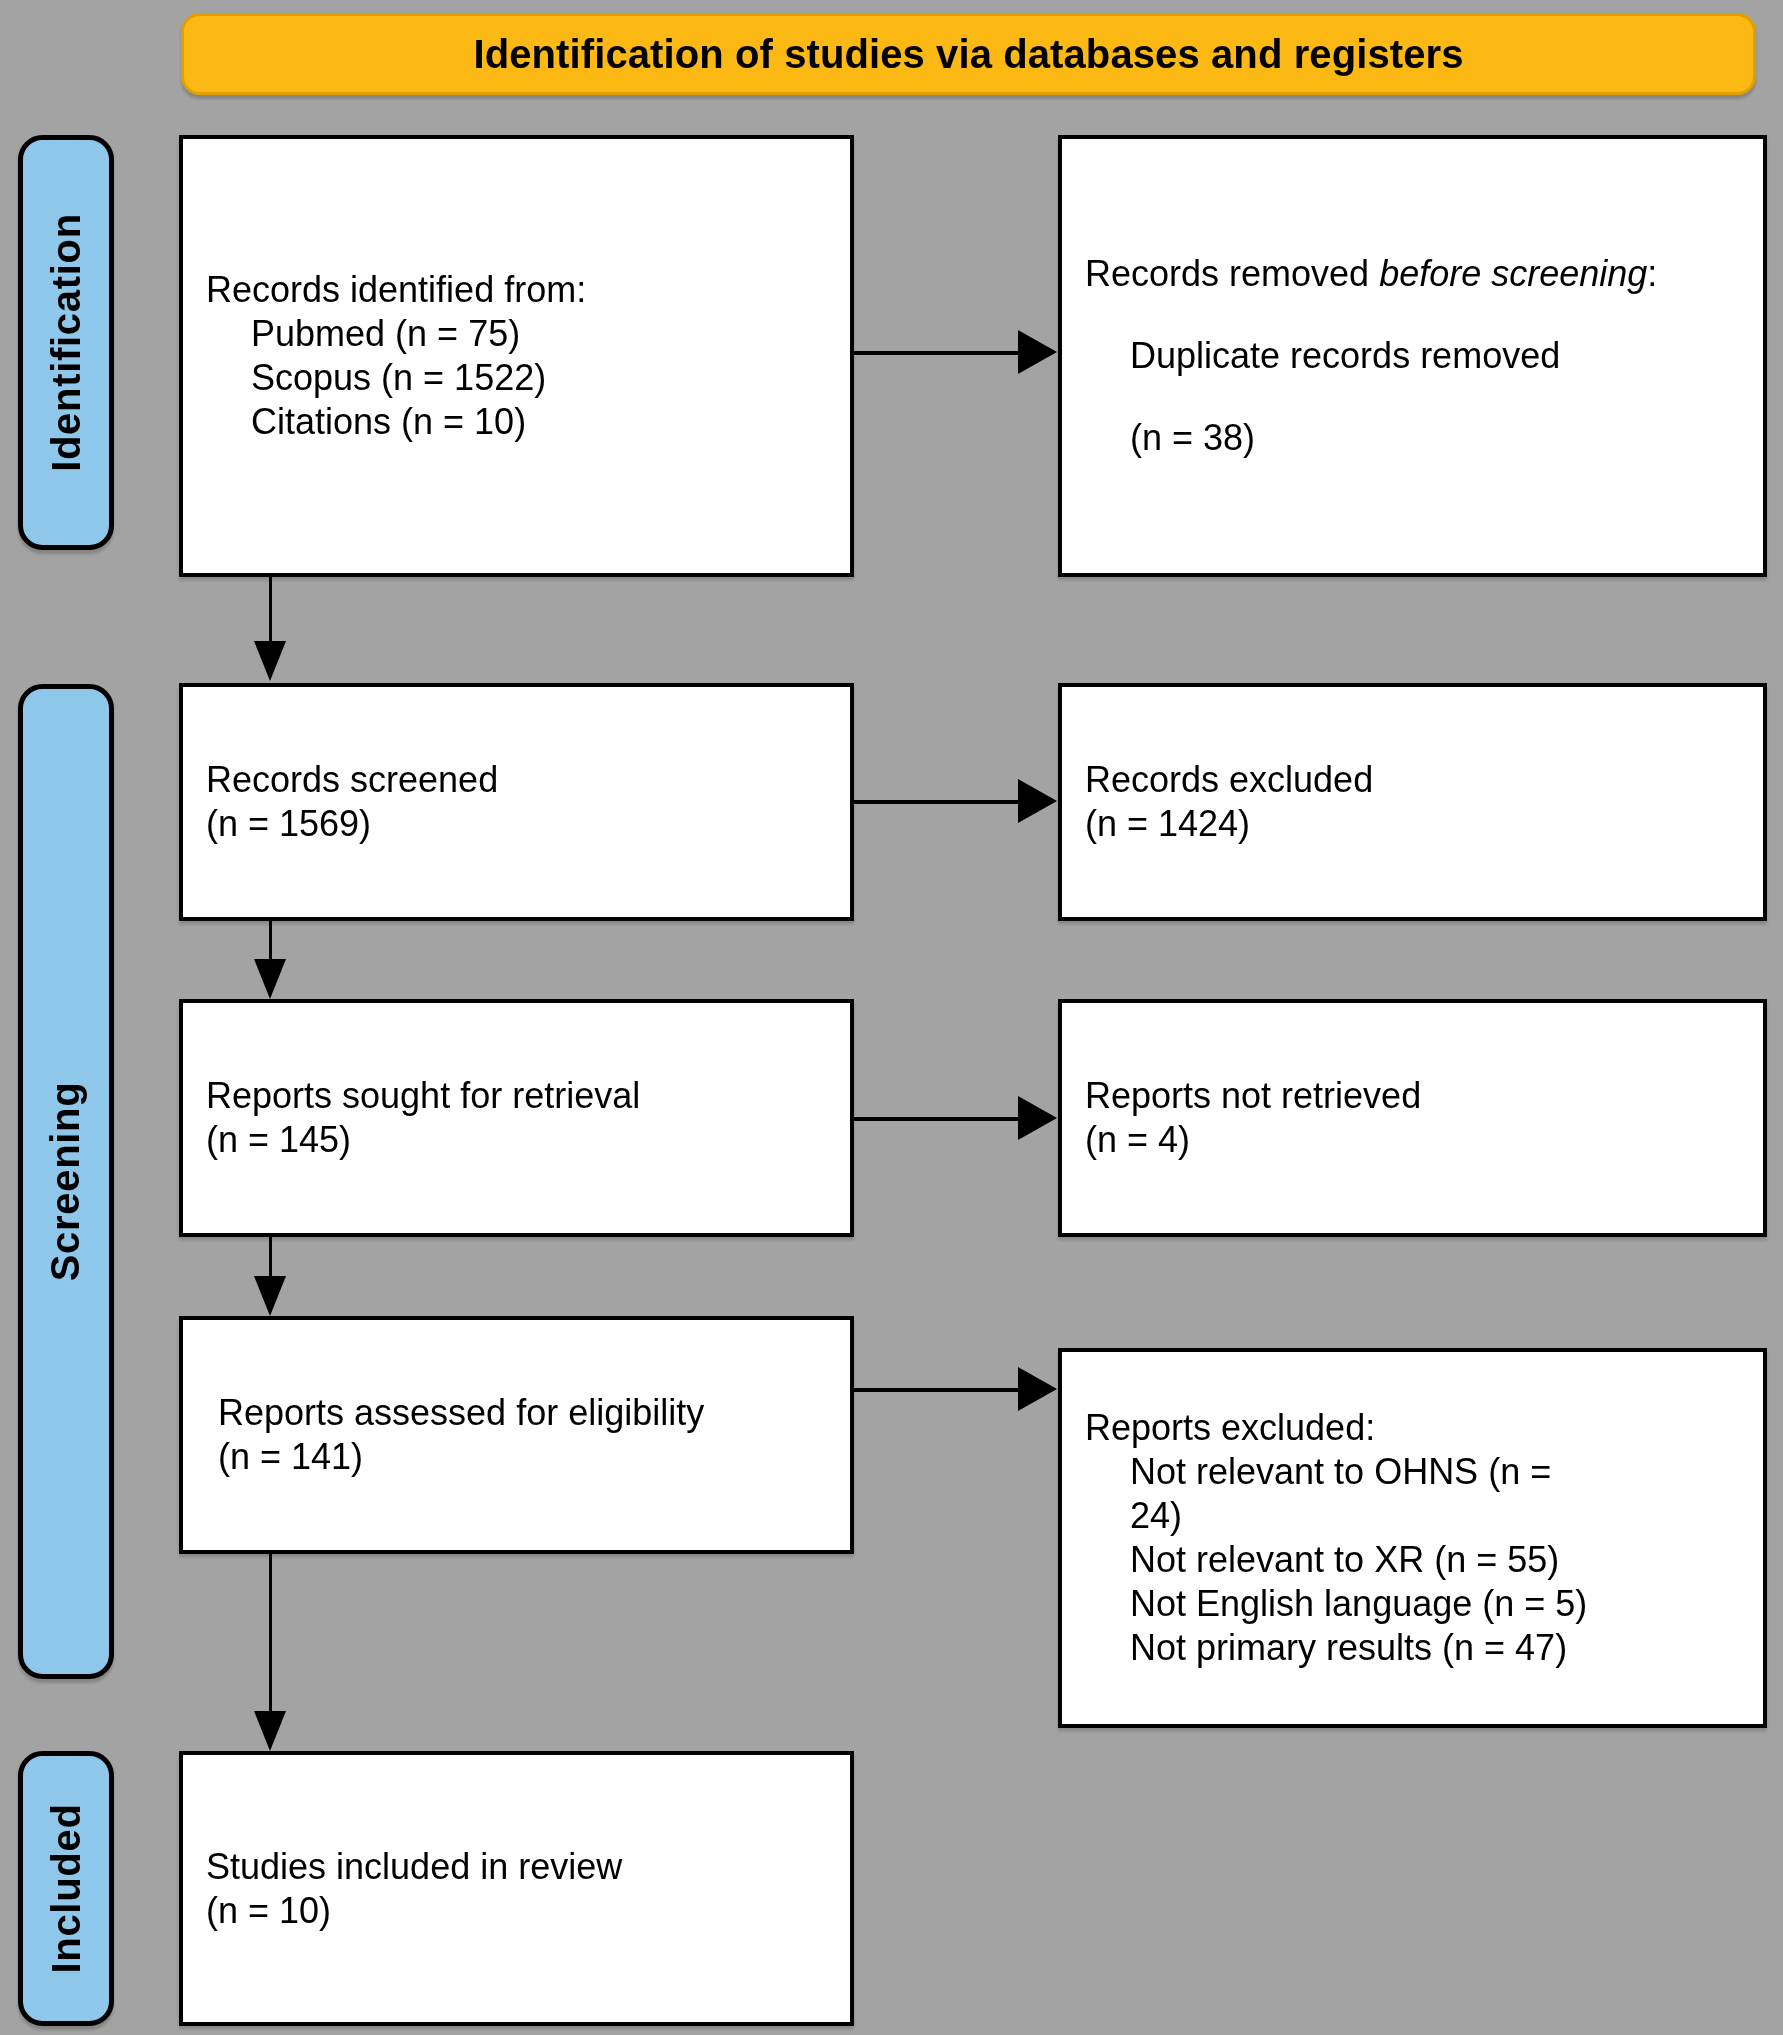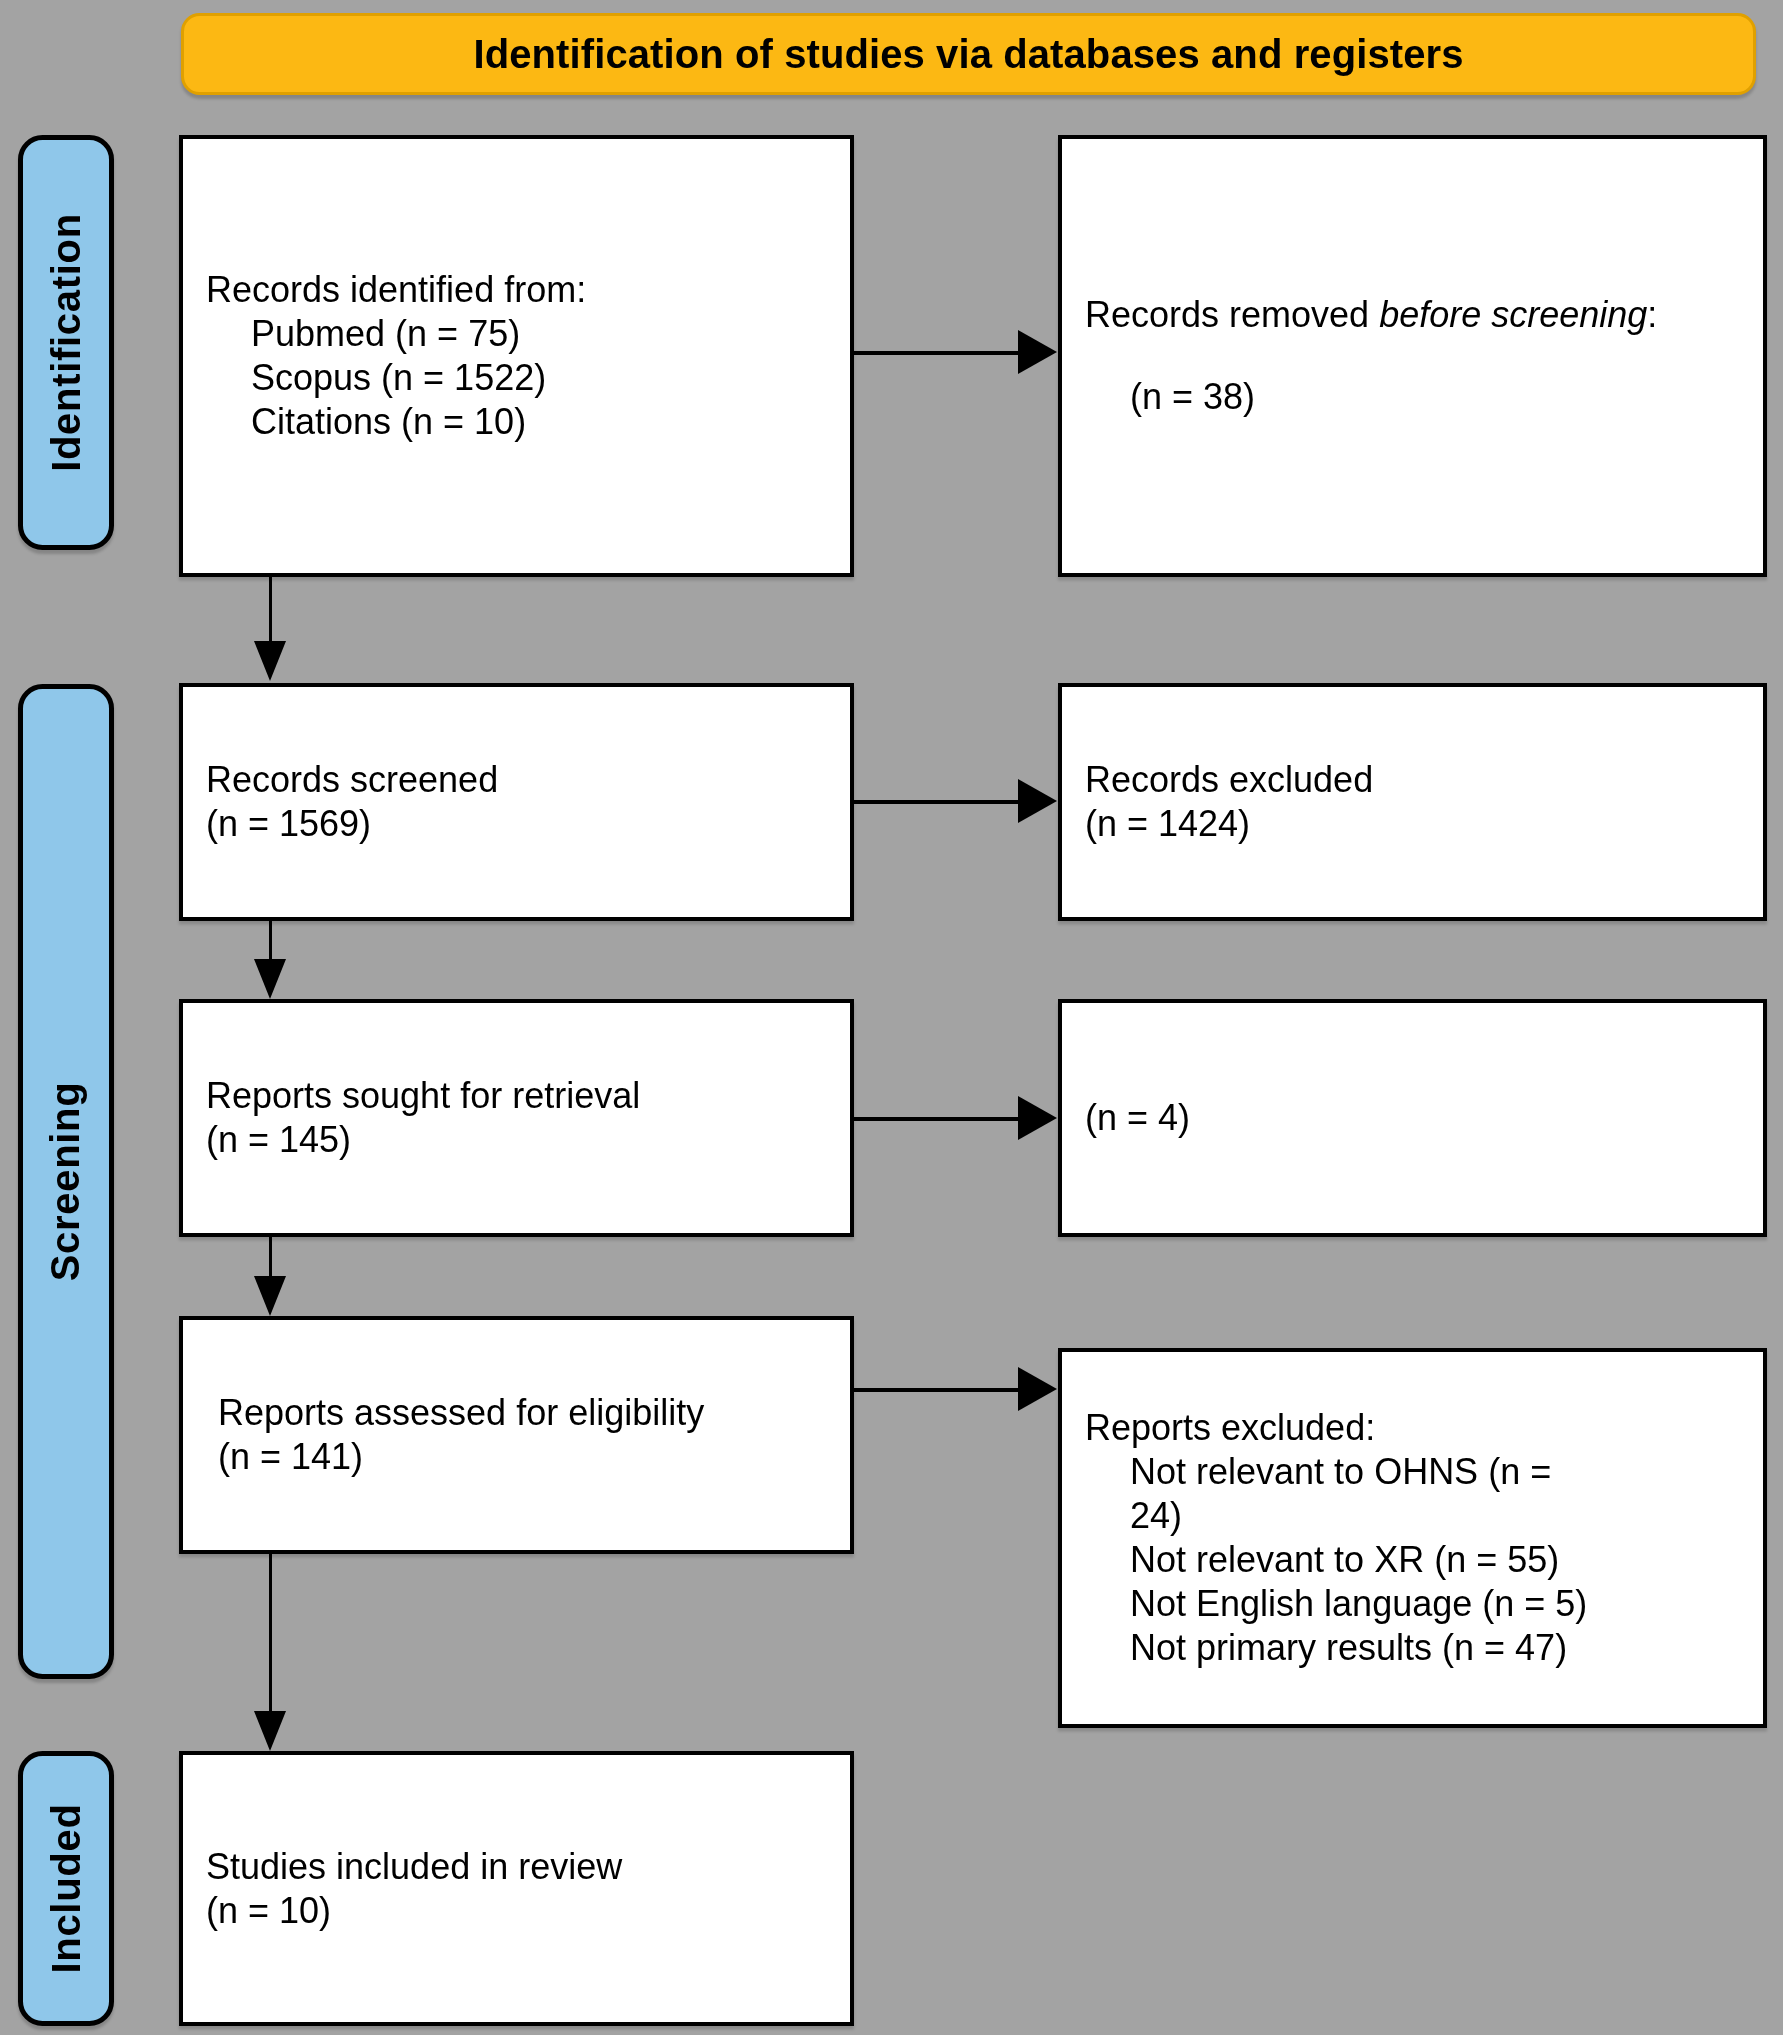--- a/index.html
+++ b/index.html
@@ -147,20 +147,21 @@
 
   <div class="box" id="box-identified">
     <p>Records identified from:</p>
     <p class="indent">Pubmed (n = 75)</p>
     <p class="indent">Scopus (n = 1522)</p>
     <p class="indent">Citations (n = 10)</p>
   </div>
 
   <div class="box" id="box-removed">
     <p><span>Records removed </span><span class="ital">before screening</span><span>:</span></p>
+    <p class="indent">Duplicate records removed</p>
     <p class="indent">(n = 38)</p>
   </div>
 
   <div class="hline" style="left:853px; top:351px; width:166px;"></div>
   <div class="harrow" style="left:1018px; top:330px;"></div>
 
   <div class="vline" style="left:269px; top:577px; height:65px;"></div>
   <div class="varrow" style="left:254px; top:641px;"></div>
 
   <div class="box" id="box-screened">
@@ -178,20 +179,21 @@
 
   <div class="vline" style="left:269px; top:920px; height:40px;"></div>
   <div class="varrow" style="left:254px; top:959px;"></div>
 
   <div class="box" id="box-sought">
     <p>Reports sought for retrieval</p>
     <p>(n = 145)</p>
   </div>
 
   <div class="box" id="box-notretrieved">
+    <p>Reports not retrieved</p>
     <p>(n = 4)</p>
   </div>
 
   <div class="hline" style="left:853px; top:1117px; width:166px;"></div>
   <div class="harrow" style="left:1018px; top:1096px;"></div>
 
   <div class="vline" style="left:269px; top:1237px; height:40px;"></div>
   <div class="varrow" style="left:254px; top:1276px;"></div>
 
   <div class="box" id="box-assessed">

